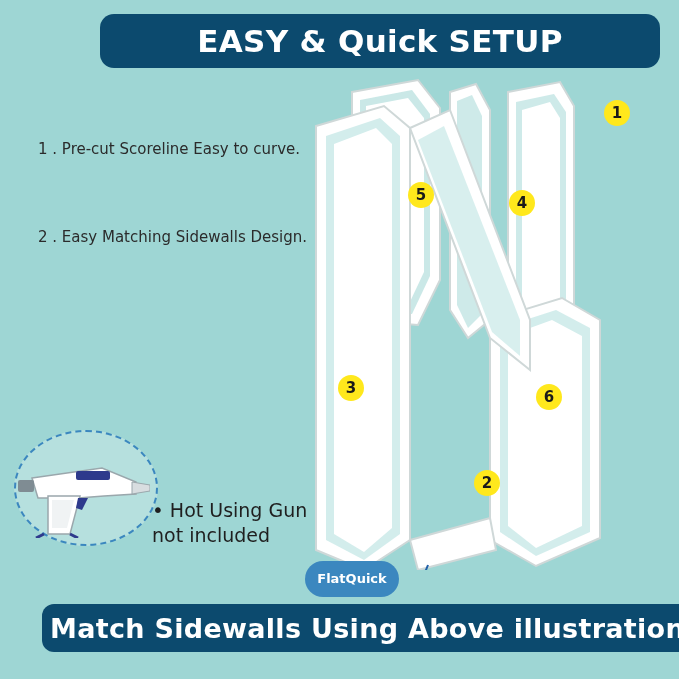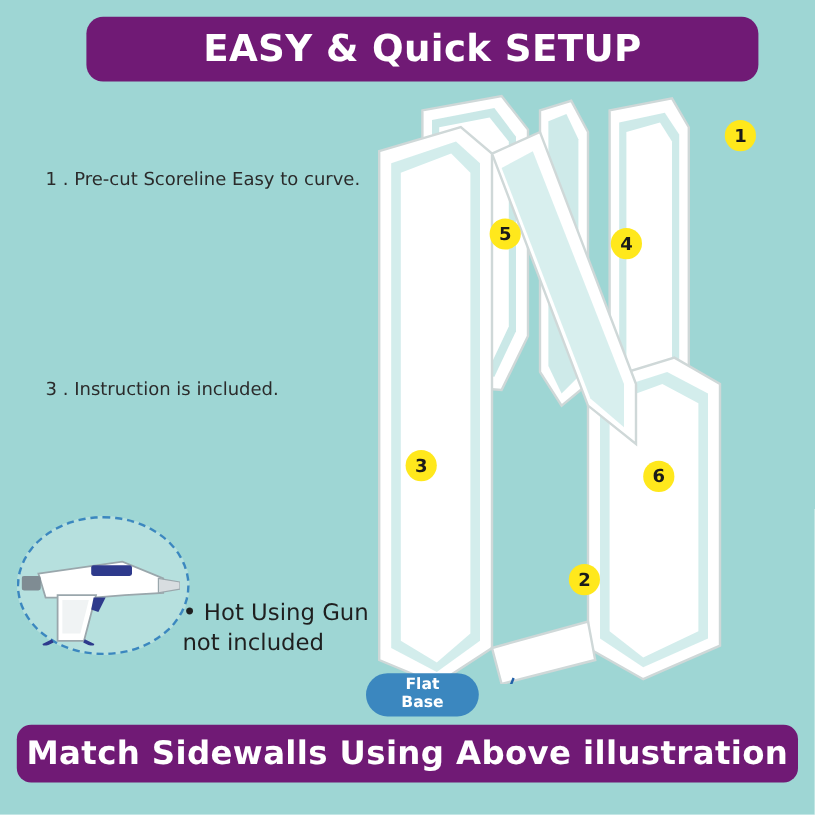--- a/index.html
+++ b/index.html
@@ -14,29 +14,30 @@
     position: relative;
     width: 679px;
     height: 679px;
     background: #9ed6d4;
     overflow: hidden;
   }
 
   
   .banner {
     position: absolute;
-    background: #701a75;
+    background: #0c4a6e;
     border-radius: 14px;
     display: flex;
     align-items: center;
     justify-content: center;
     color: #ffffff;
     font-weight: bold;
     letter-spacing: 0.3px;
     text-align: center;
+    margin-left: 28px;
   }
   #header-banner {
     left: 72px;
     top: 14px;
     width: 560px;
     height: 54px;
     font-size: 31px;
   }
   #footer-banner {
     left: 14px;
@@ -97,21 +98,21 @@
     left: 305px;
     top: 561px;
     width: 94px;
     height: 36px;
     background: #3b87bf;
     border-radius: 18px;
     color: #ffffff;
     font-size: 13px;
     line-height: 1.15;
     display: flex;
-    flex-direction: column;
+    flex-direction: row;
     align-items: center;
     justify-content: center;
     font-weight: bold;
   }
 
   
   #letter-art {
     position: absolute;
     left: 300px;
     top: 70px;
@@ -139,22 +140,22 @@
 
 <div id="page">
 
   <div id="header-banner" class="banner">
     <span>EASY &amp; Quick SETUP</span>
   </div>
 
   <div id="feature-1" class="feature">
     <span>1 . Pre-cut Scoreline Easy to curve.</span>
   </div>
-  <div id="feature-3" class="feature">
-    <span>3 . Instruction is included.</span>
+  <div id="feature-2" class="feature">
+    <span>2 . Easy Matching Sidewalls Design.</span>
   </div>
 
   <div id="glue-gun-circle"></div>
   <svg id="glue-gun-icon" viewBox="0 0 132 100">
 
     <path d="M14 40 L84 30 L118 44 L118 56 L86 58 L60 60 L20 60 Z" fill="#ffffff" stroke="#9aa7ac" stroke-width="1.5"></path>
 
     <path d="M114 44 L132 47 L132 53 L114 56 Z" fill="#d8dde0" stroke="#9aa7ac" stroke-width="1"></path>
 
     <rect x="58" y="33" width="34" height="9" rx="2" fill="#2e3a8c"></rect>
@@ -217,20 +218,20 @@
   </div>
   <div class="badge" style="left:536px; top:384px;">
     <span>6</span>
   </div>
   <div class="badge" style="left:474px; top:470px;">
     <span>2</span>
   </div>
 
   <div id="flat-base-pill">
     <span>Flat</span>
-    <span>Base</span>
+    <span>Quick</span>
   </div>
 
   <div id="footer-banner" class="banner">
     <span>Match Sidewalls Using Above illustration</span>
   </div>
 
 </div>
 
 </body></html>

